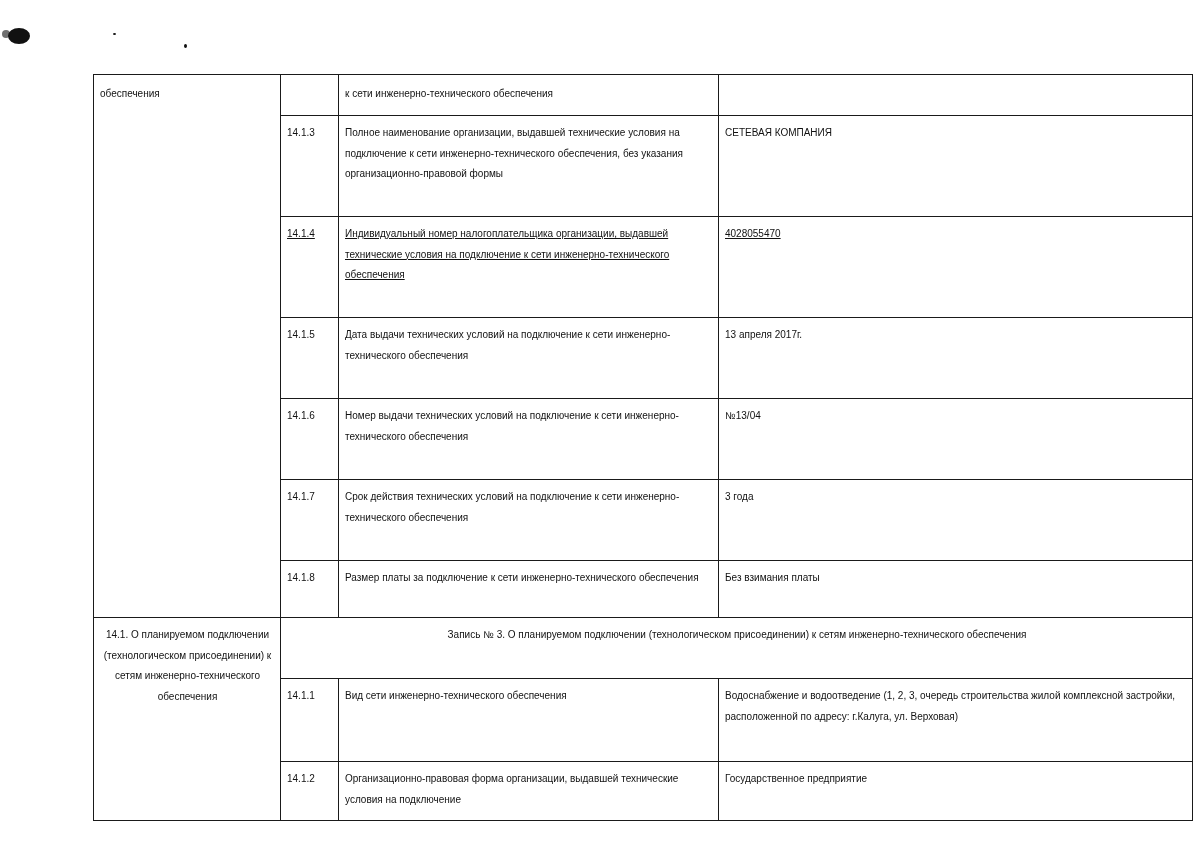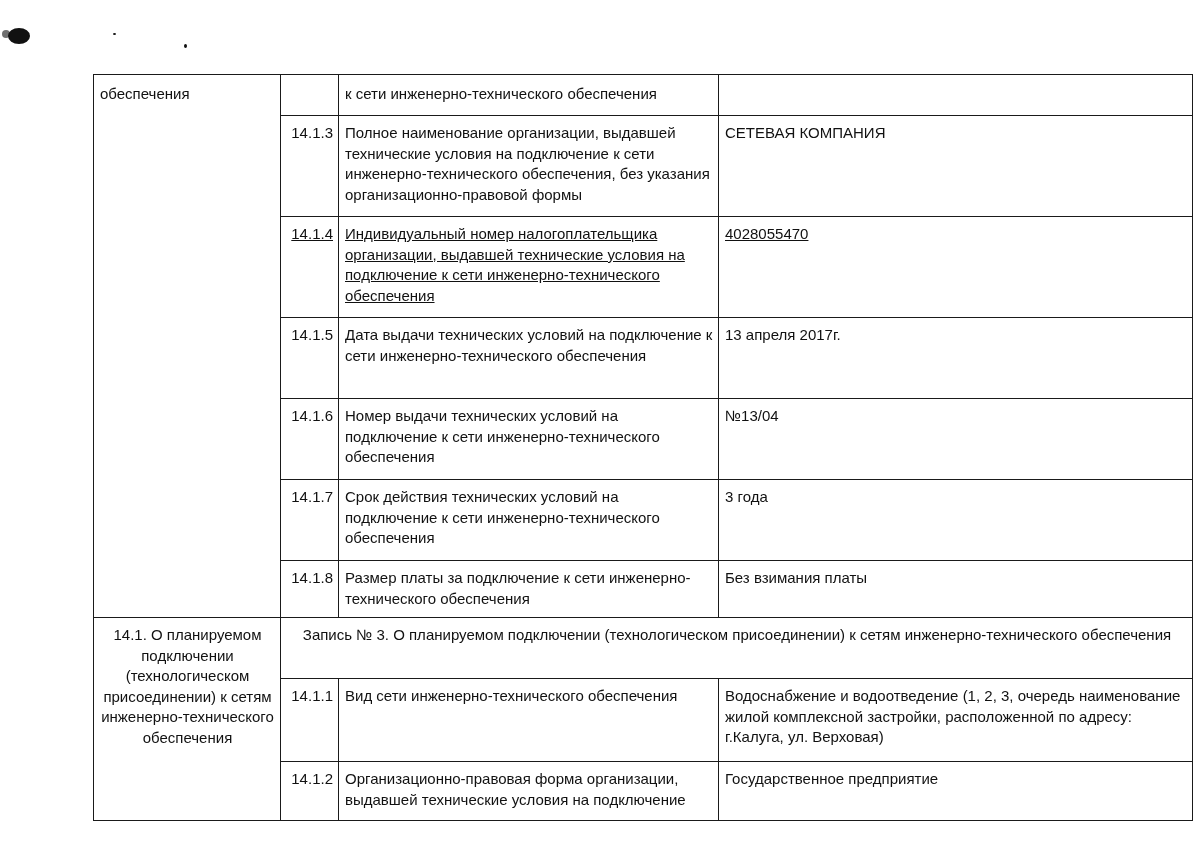--- a/index.html
+++ b/index.html
@@ -4,27 +4,27 @@
 <style>
   html, body { margin: 0; padding: 0; }
   body {
     width: 1200px; height: 851px; background: #ffffff; position: relative; overflow: hidden;
     font-family: "Liberation Sans", "DejaVu Sans", sans-serif; color: #111;
   }
   .speck { position: absolute; background: #111; border-radius: 50%; }
   table.doc {
     position: absolute; left: 93px; top: 74px; width: 1099px;
     border-collapse: collapse; table-layout: fixed;
-    font-size: 15px; line-height: 20.5px;
+    font-size: 10px; line-height: 20.5px;
   }
   table.doc td {
     border: 1.5px solid #1a1a1a; vertical-align: top; padding: 7px 5px 4px 6px;
     word-wrap: break-word;
   }
-  td.num { padding-left: 5px; padding-right: 2px; white-space: nowrap; text-align: right; }
+  td.num { padding-left: 5px; padding-right: 2px; white-space: nowrap; }
   col.c1 { width: 187px; }
   col.c2 { width: 58px; }
   col.c3 { width: 380px; }
   col.c4 { width: 474px; }
   tr.r-top td { height: 27px; padding-top: 9px; }
   tr.r-143 td { height: 89px; }
   tr.r-144 td { height: 89px; text-decoration: underline; }
   tr.r-145 td { height: 69px; }
   tr.r-146 td { height: 69px; }
   tr.r-147 td { height: 69px; }
@@ -86,21 +86,21 @@
       <td>Без взимания платы</td>
     </tr>
 
     <tr class="r-head">
       <td rowspan="3">14.1. О планируемом подключении (технологическом присоединении) к сетям инженерно-технического обеспечения</td>
       <td colspan="3">Запись № 3. О планируемом подключении (технологическом присоединении) к сетям инженерно-технического обеспечения</td>
     </tr>
     <tr class="r-141">
       <td class="num">14.1.1</td>
       <td>Вид сети инженерно-технического обеспечения</td>
-      <td>Водоснабжение и водоотведение (1, 2, 3, очередь наименование жилой комплексной застройки, расположенной по адресу: г.Калуга, ул. Верховая)</td>
+      <td>Водоснабжение и водоотведение (1, 2, 3, очередь строительства жилой комплексной застройки, расположенной по адресу: г.Калуга, ул. Верховая)</td>
     </tr>
     <tr class="r-142">
       <td class="num">14.1.2</td>
       <td>Организационно-правовая форма организации, выдавшей технические условия на подключение</td>
       <td>Государственное предприятие</td>
     </tr>
   </tbody>
 </table>
 
 </body></html>

